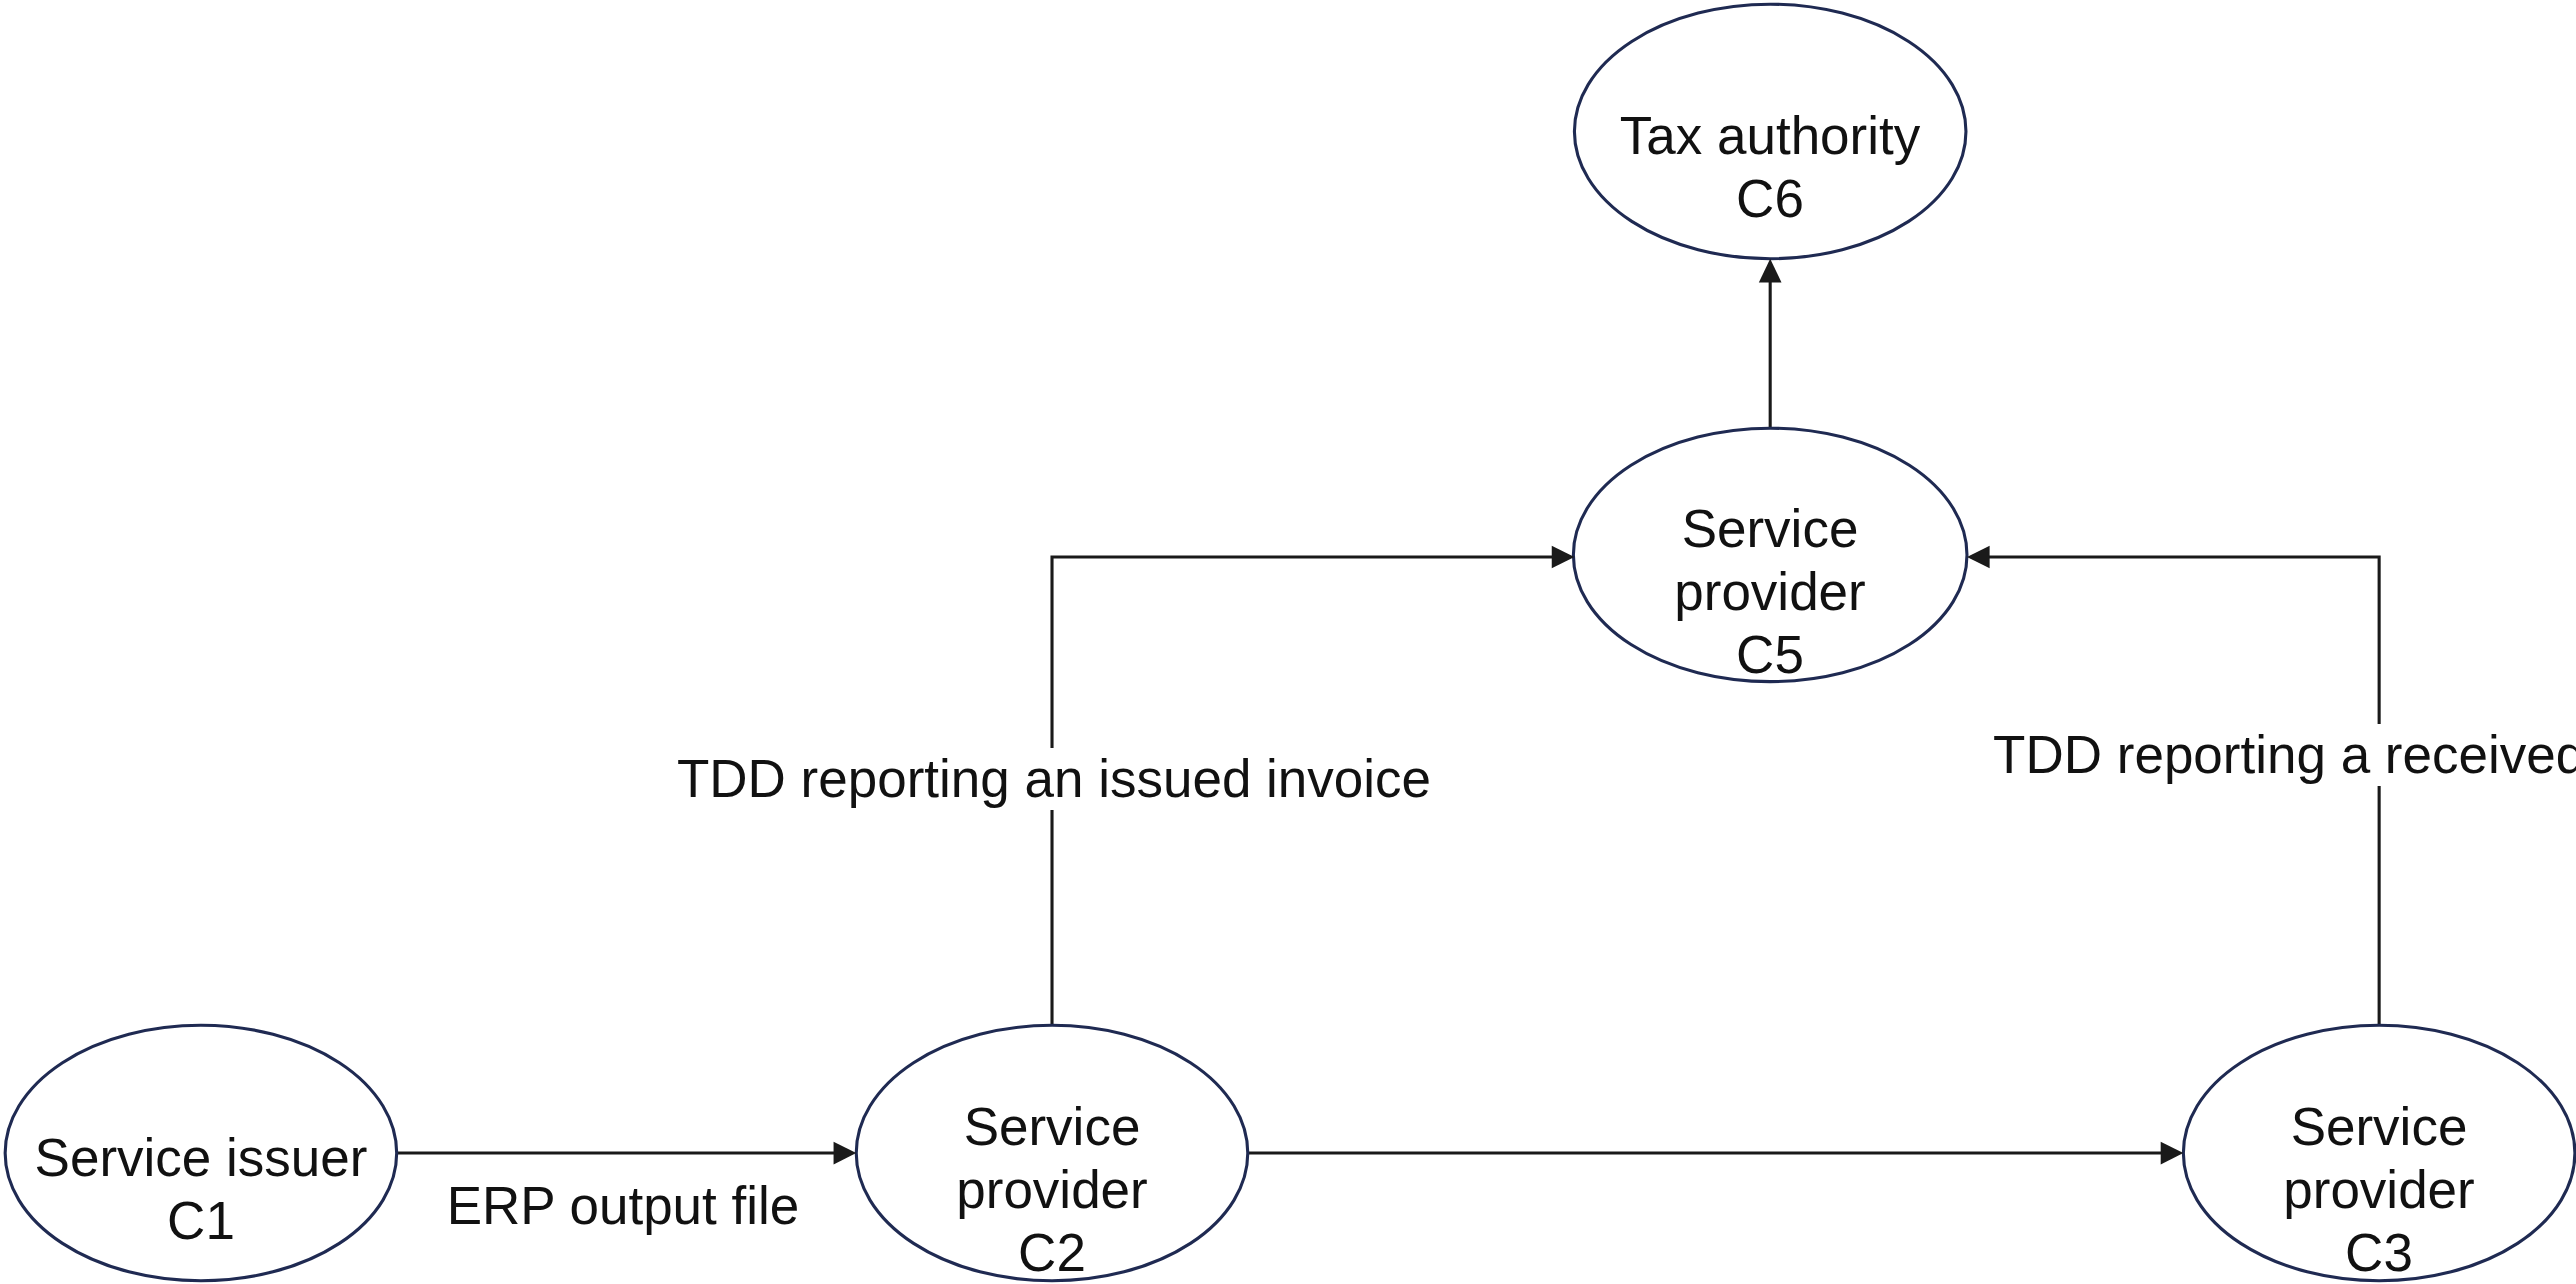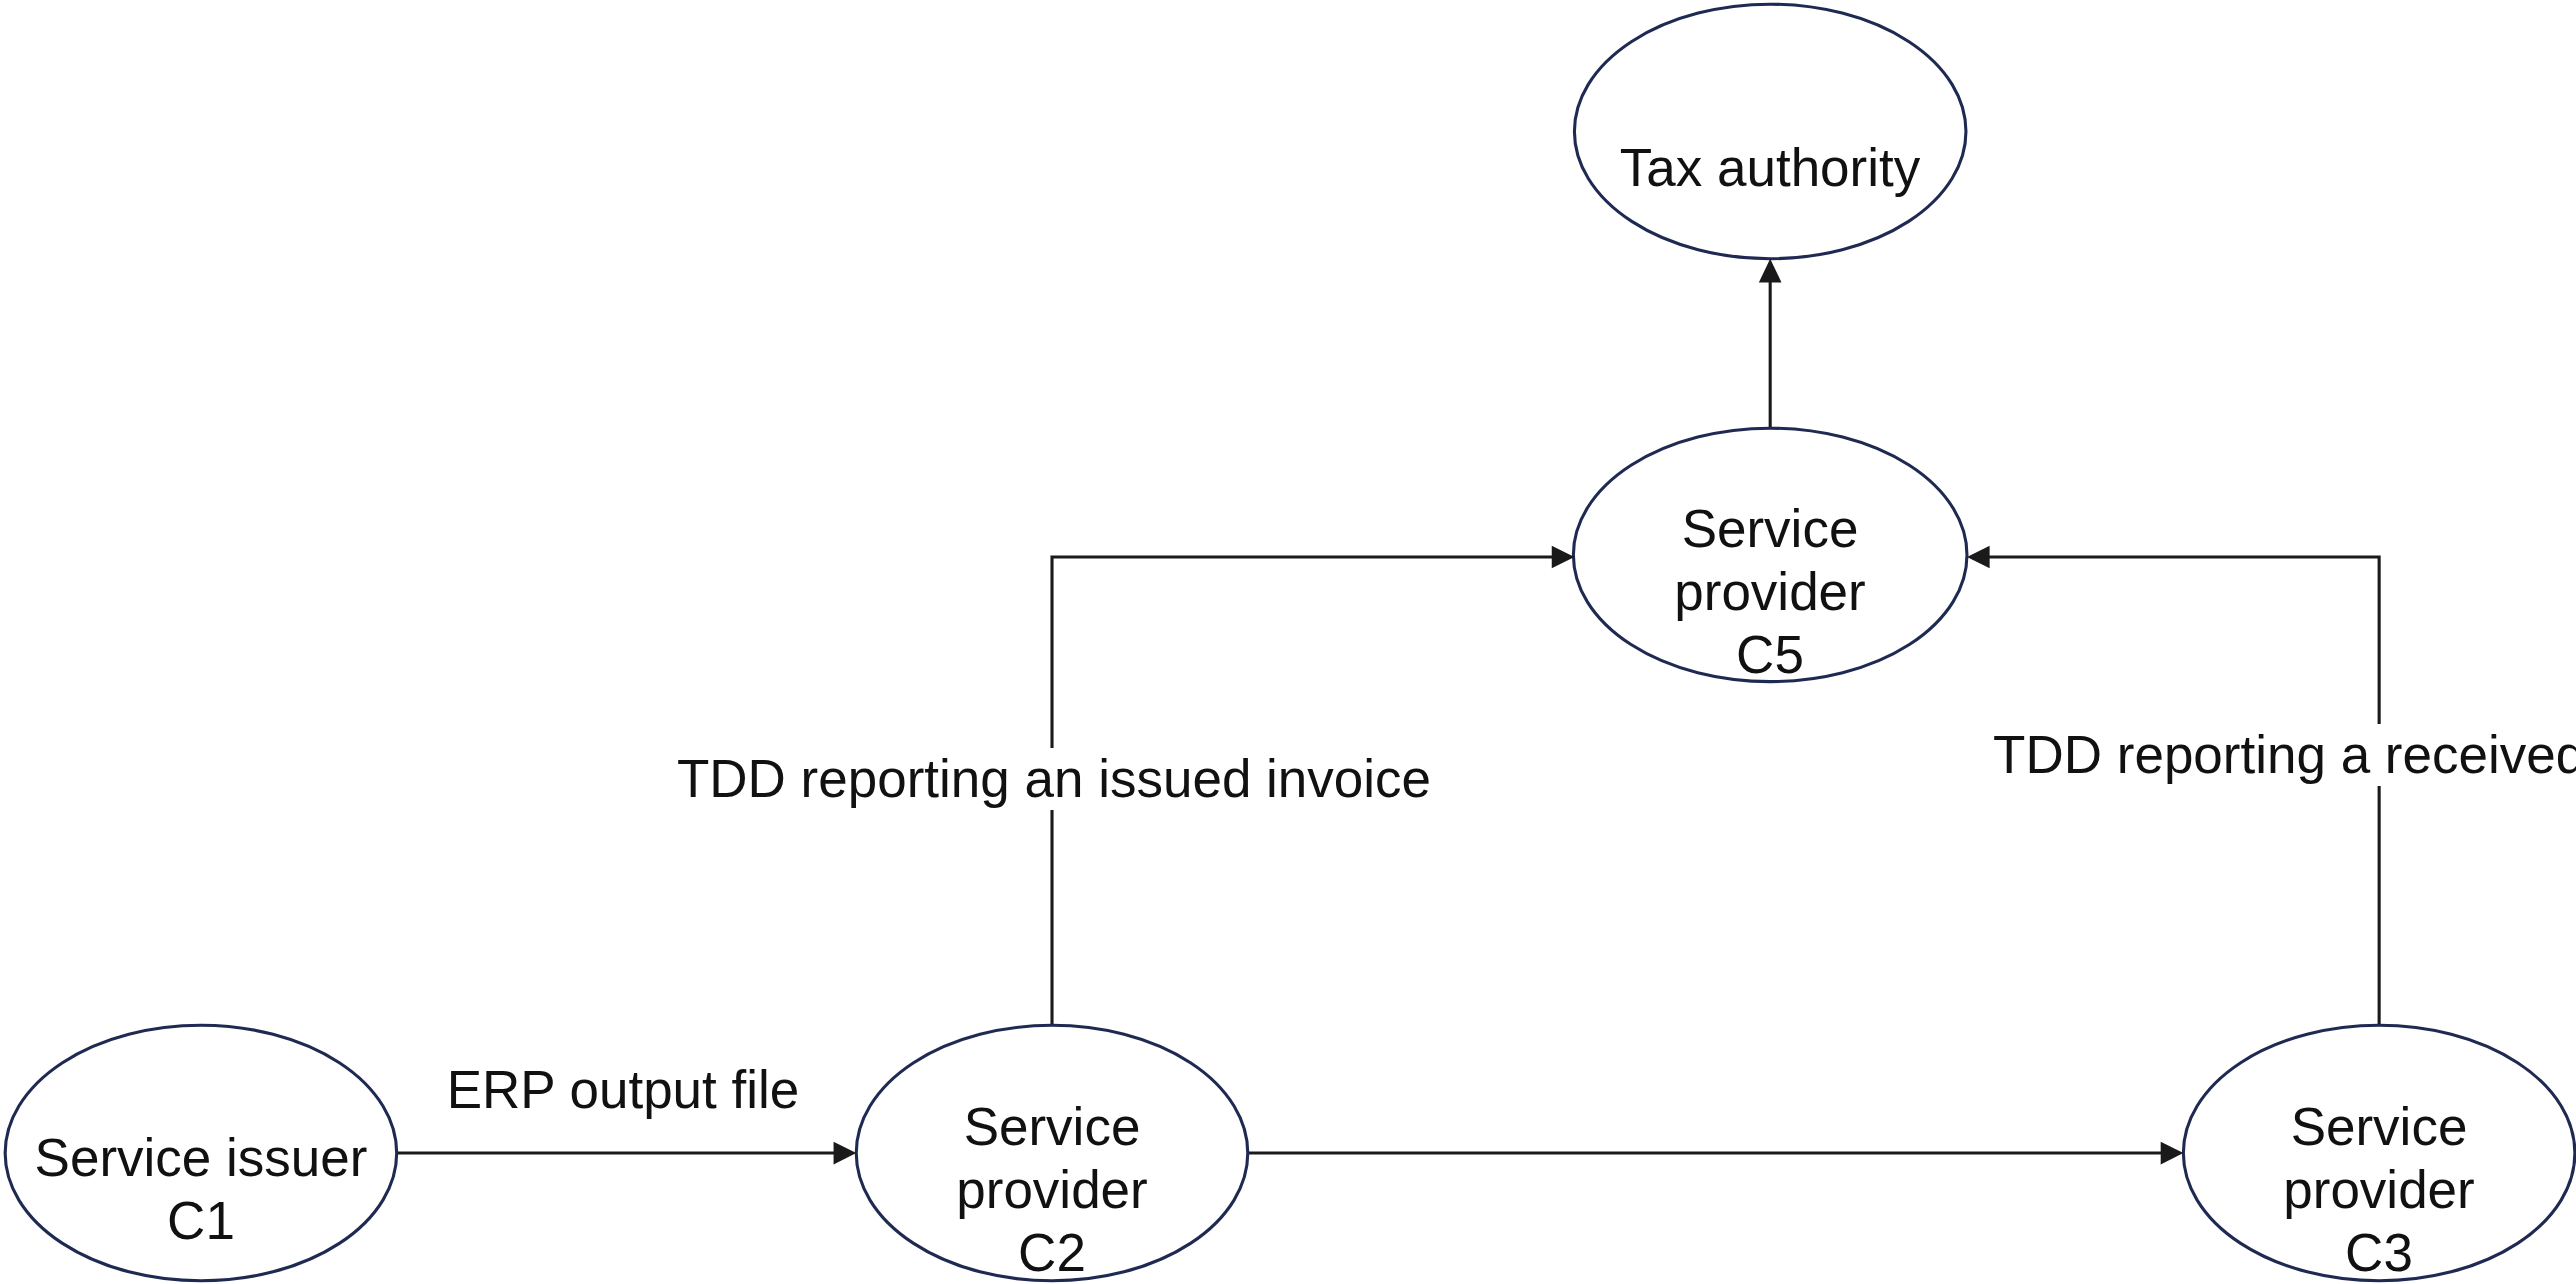--- a/index.html
+++ b/index.html
@@ -110,23 +110,24 @@
   </div>
 
   <div class="node-label" style="left:1770px; top:555px;">
     <div>Service</div>
     <div>provider</div>
     <div>C5</div>
   </div>
 
   <div class="node-label" style="left:1770px; top:131px;">
     <div>Tax authority</div>
+    <div>C6</div>
   </div>
 
-  <div class="edge-label" style="left:623px; top:1090px;">ERP output file</div>
+  <div class="edge-label" style="left:623px; top:1206px;">ERP output file</div>
 
 
   <div class="edge-label" style="left:1054px; top:779px;">TDD reporting an issued invoice</div>
 
   <div class="edge-label" style="left:2379px; top:755px;">TDD reporting a received invoice</div>
 
 </div>
 
 
 </body></html>

